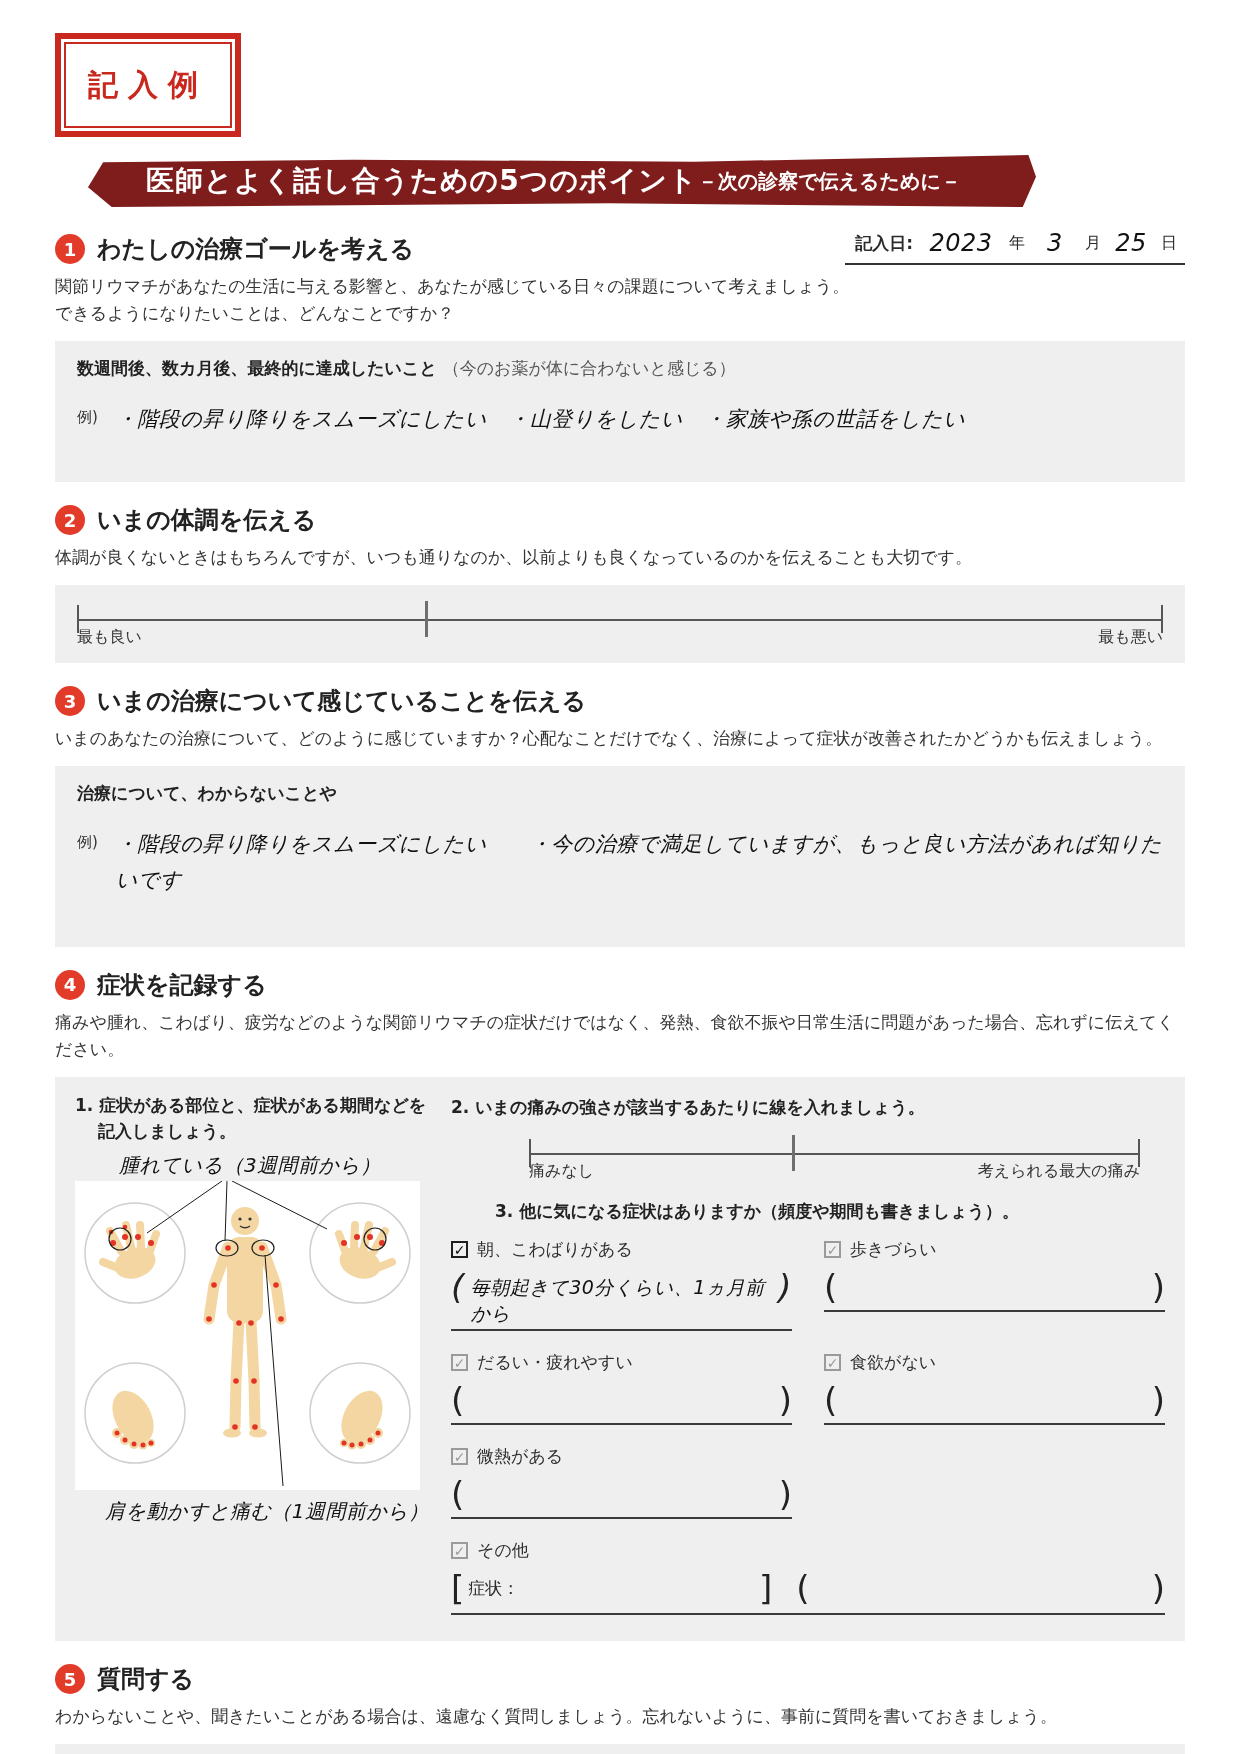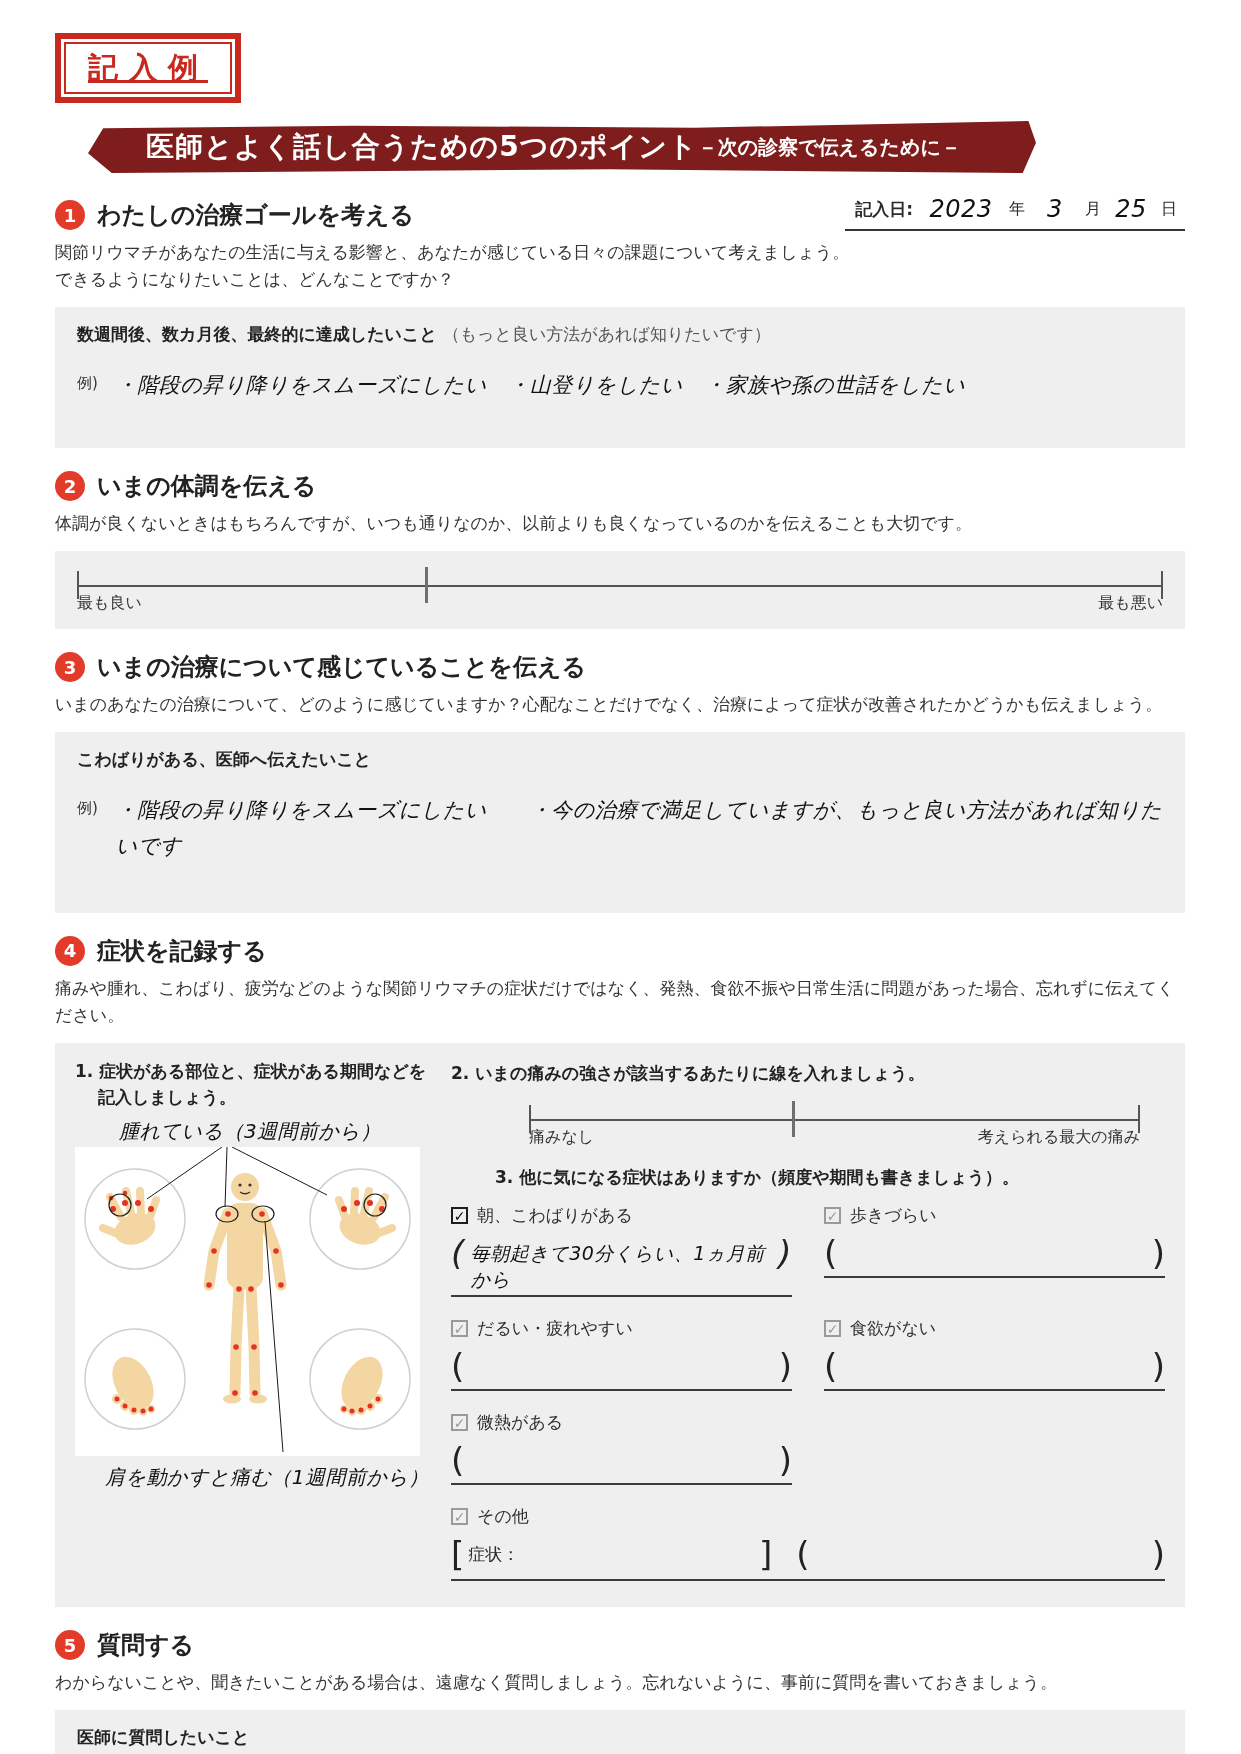--- a/index.html
+++ b/index.html
@@ -2,22 +2,22 @@
 <html><head>
 <meta charset="utf-8">
 <style>
   * { margin:0; padding:0; box-sizing:border-box; }
   html,body { background:#fff; }
   body { font-family:"DejaVu Sans", sans-serif; color:#2b2b2b; }
   .page { width:1241px; min-height:1754px; padding:33px 56px 40px 55px; position:relative; background:#fff; }
 
   
   .stamp { display:inline-block; border:6px solid #c8281e; padding:3px; }
-  .stamp-inner { border:2px solid #c8281e; padding:6px 22px; color:#c8281e;
-                 font-size:30px; font-weight:bold; letter-spacing:10px; line-height:1.2;text-decoration:underline; }
+  .stamp-inner { border:2px solid #c8281e; padding:23px 22px; color:#c8281e;
+                 font-size:30px; font-weight:bold; letter-spacing:10px; line-height:1.2; }
 
   
   .banner { margin:18px 0 0 33px; width:948px; height:52px; background:#7f1d1d;
             clip-path:polygon(0 62%, 1.6% 14%, 28% 9%, 64% 13%, 99.2% 0, 100% 42%, 98.6% 100%, 55% 93%, 2.5% 100%);
             display:flex; align-items:center; padding-left:58px; }
   .banner-title { color:#fff; font-size:28px; font-weight:bold; letter-spacing:1px; }
   .banner-sub { color:#fff; font-size:20px; font-weight:bold; }
 
   
   .sec-head-row { display:flex; justify-content:space-between; align-items:flex-end; margin-top:22px; }
@@ -122,21 +122,21 @@
       <span class="hw hw-num w-2">25</span>
       <span class="date-unit">日</span>
     </div>
   </div>
   <div class="body-text">関節リウマチがあなたの生活に与える影響と、あなたが感じている日々の課題について考えましょう。</div>
   <div class="body-text" style="margin-top:0;">できるようになりたいことは、どんなことですか？</div>
 
   <div class="graybox">
     <div class="box-title">
       <span>数週間後、数カ月後、最終的に達成したいこと</span>
-      <span class="light">（もっと良い方法があれば知りたいです）</span>
+      <span class="light">（今のお薬が体に合わないと感じる）</span>
     </div>
     <div class="example-row">
       <span class="ex-label">例)</span>
       <span class="hw hw-line">・階段の昇り降りをスムーズにしたい　・山登りをしたい　・家族や孫の世話をしたい</span>
     </div>
   </div>
 
   
   <div class="sec-head">
     <span class="badge">2</span>
@@ -158,21 +158,21 @@
   </div>
 
   
   <div class="sec-head">
     <span class="badge">3</span>
     <span class="sec-title">いまの治療について感じていることを伝える</span>
   </div>
   <div class="body-text">いまのあなたの治療について、どのように感じていますか？心配なことだけでなく、治療によって症状が改善されたかどうかも伝えましょう。</div>
 
   <div class="graybox s3-box">
-    <div class="box-title">こわばりがある、医師へ伝えたいこと</div>
+    <div class="box-title">治療について、わからないことや</div>
     <div class="example-row">
       <span class="ex-label">例)</span>
       <span class="hw hw-line">・階段の昇り降りをスムーズにしたい　　・今の治療で満足していますが、もっと良い方法があれば知りたいです</span>
     </div>
   </div>
 
   
   <div class="sec-head">
     <span class="badge">4</span>
     <span class="sec-title">症状を記録する</span>

